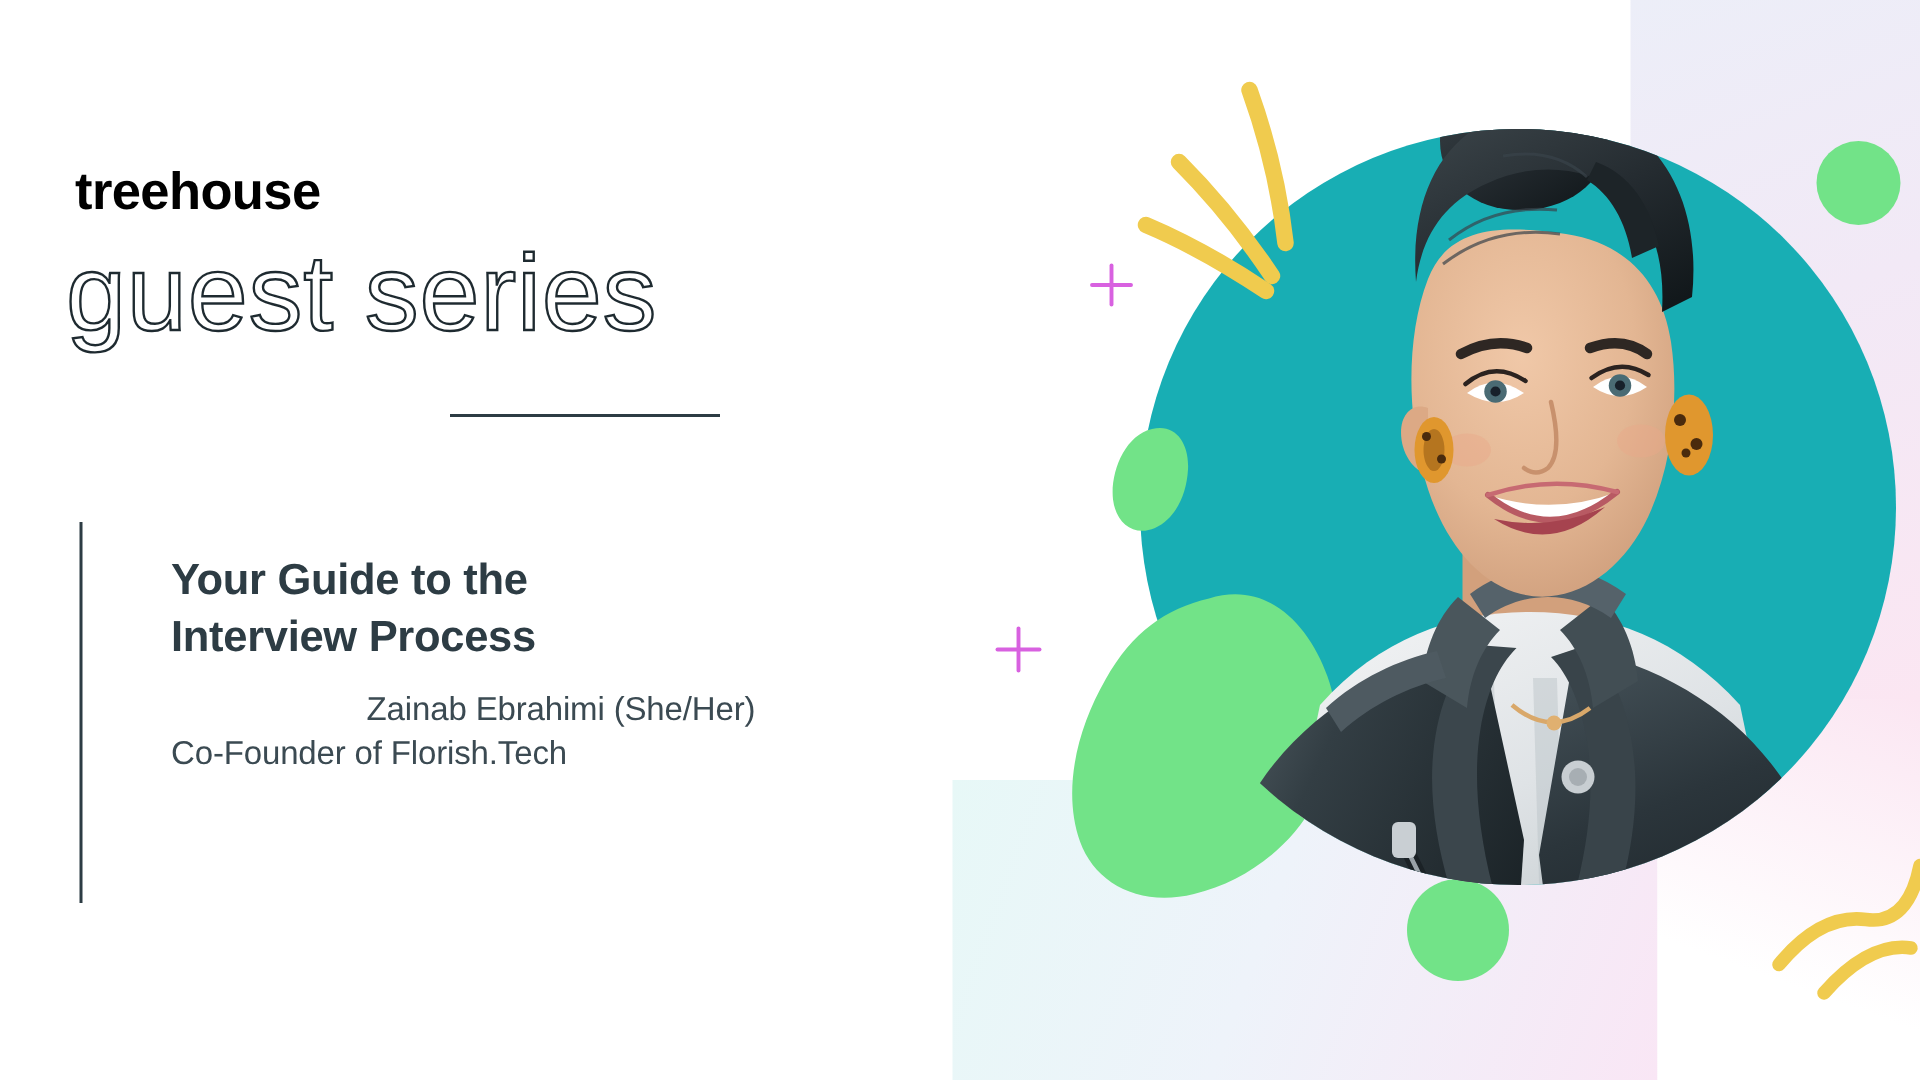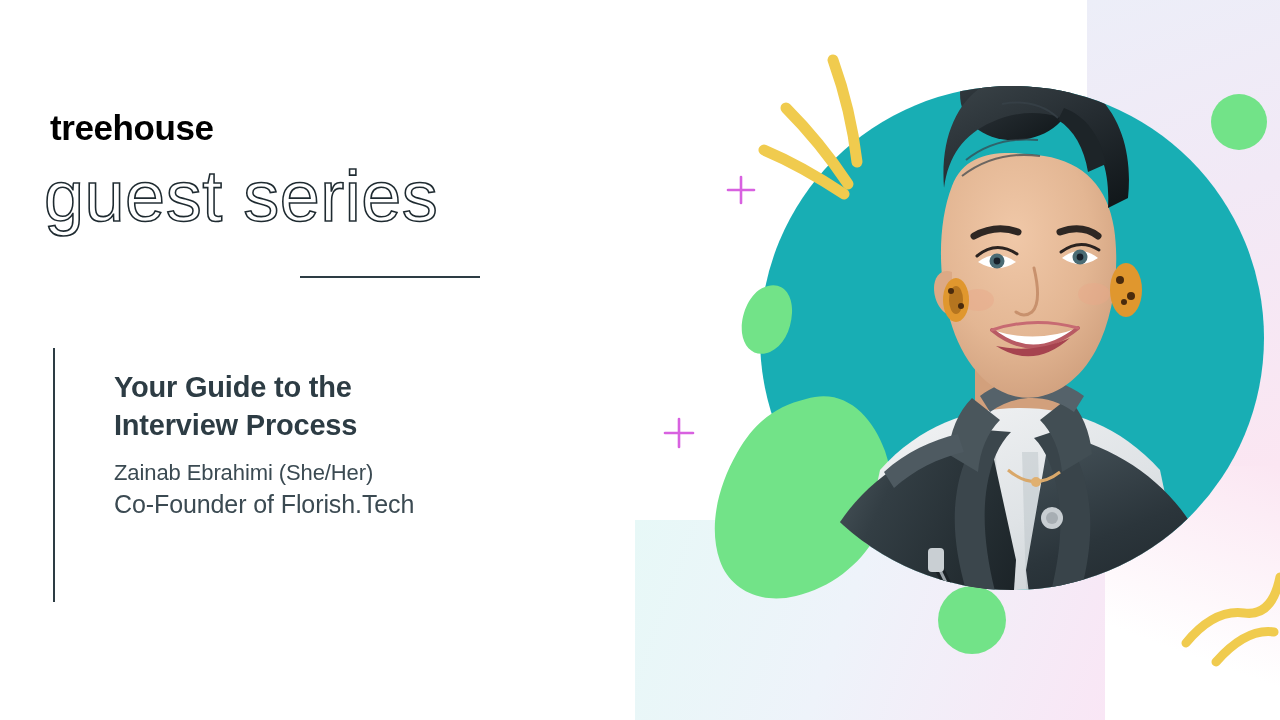--- a/index.html
+++ b/index.html
@@ -51,24 +51,24 @@
 
   .vrule{position:absolute;left:53px;top:348px;width:2px;height:254px;background:#2d3c44;}
 
   .info{position:absolute;left:90px;top:368px;width:520px;margin-left:24px;}
   .info-title{
     font-size:29px;font-weight:600;color:#2d3c44;line-height:1.32;
     letter-spacing:-0.2px;margin:0;white-space:pre-line;
   }
   .info-speaker{
     font-size:22px;font-weight:400;color:#3b4a52;line-height:1.28;
-    margin:14px 0 0 0;letter-spacing:-0.1px;
+    margin:14px 0 0 0;letter-spacing:-0.1px;text-align:center;
   }
   .info-role{
-    font-size:25px;font-weight:400;color:#3b4a52;line-height:1.28;
+    font-size:22px;font-weight:400;color:#3b4a52;line-height:1.28;
     margin:1px 0 0 0;letter-spacing:-0.1px;
   }
   .info-date{
     font-size:35px;font-weight:700;color:#25333b;line-height:1;
     margin:22px 0 0 0;letter-spacing:-0.3px;
   }
 </style>
 </head>
 <body>
 

